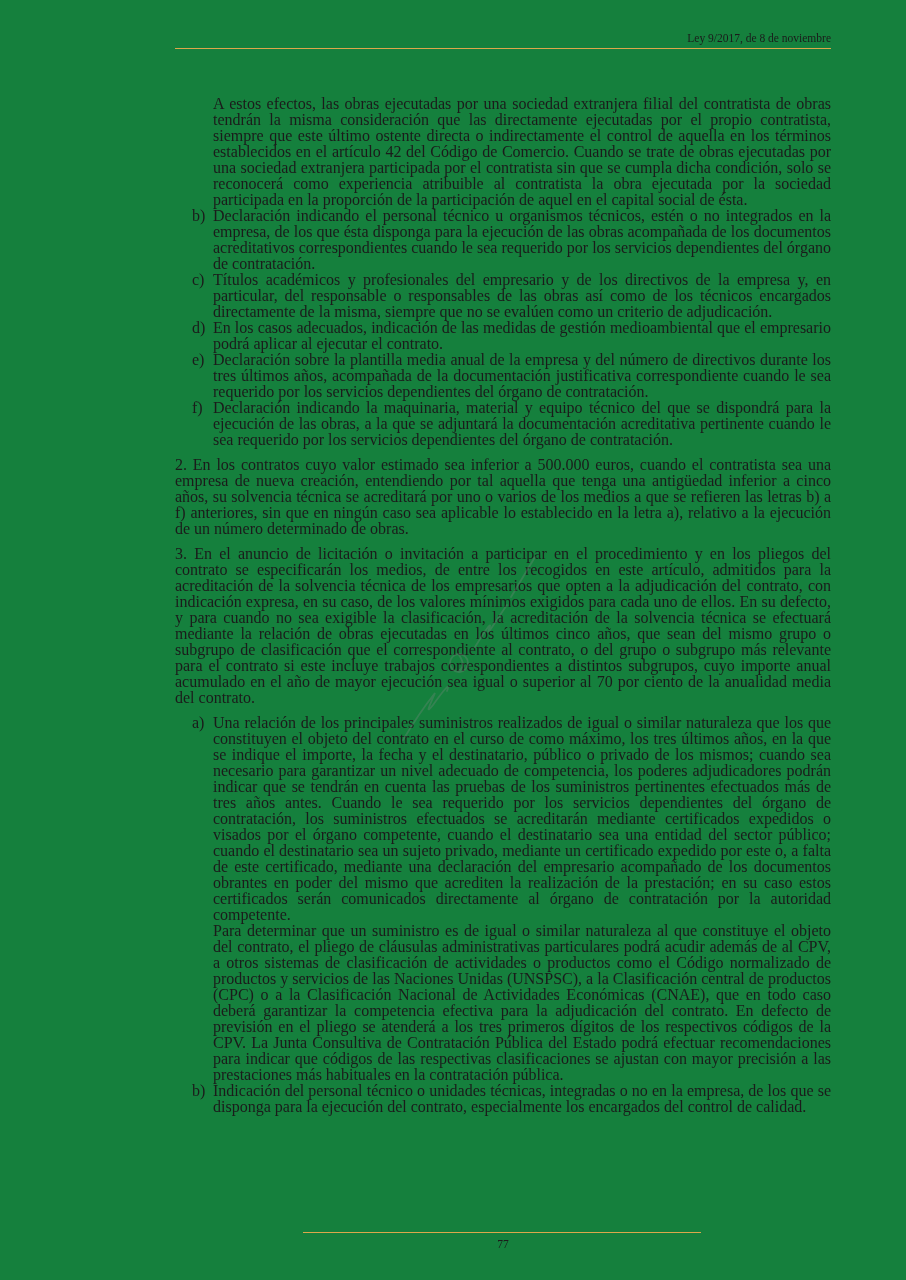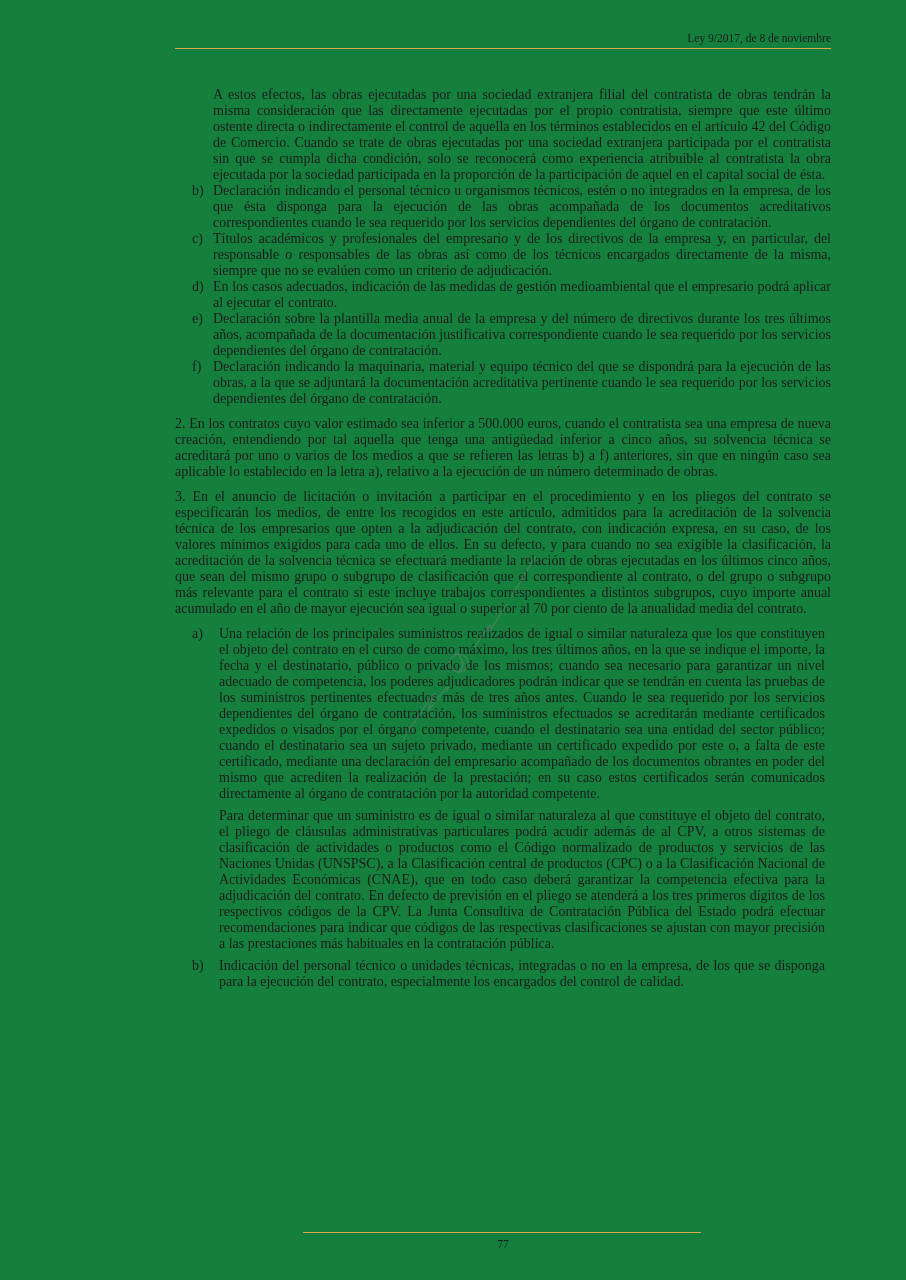--- a/index.html
+++ b/index.html
@@ -16,32 +16,32 @@
   .header-title {
     position: absolute; top: 31px; right: 75px;
     font-size: 11.5px; line-height: 14px; color: #1b1b1b;
   }
   .header-rule {
     position: absolute; top: 48px; left: 175px; right: 75px;
     border-top: 1.5px solid #dca74b;
   }
 
   main {
-    position: absolute; top: 87px; left: 175px; width: 656px;
-    font-size: 14px; line-height: 16px; text-align: justify;
+    position: absolute; top: 96px; left: 175px; width: 656px;
+    font-size: 16px; line-height: 16px; text-align: justify;
   }
 
   .para { margin: 0; }
   .gap-top { margin-top: 9px; }
 
   .indented { padding-left: 38px; }
 
   .li { position: relative; padding-left: 38px; }
   .li-label { position: absolute; left: 17px; top: 0; }
-  .li-text p { margin: 6px; }
+  .li-text p { margin: 0; }
 
   .article-heading { margin-top: 10px; }
   .article-heading .num { font-weight: bold; }
   .article-heading .name { font-style: italic; }
   .intro { margin-top: 2px; }
 
   .watermark {
     position: absolute; left: 385px; top: 535px;
     width: 170px; height: 215px;
     opacity: 0.28; pointer-events: none;

